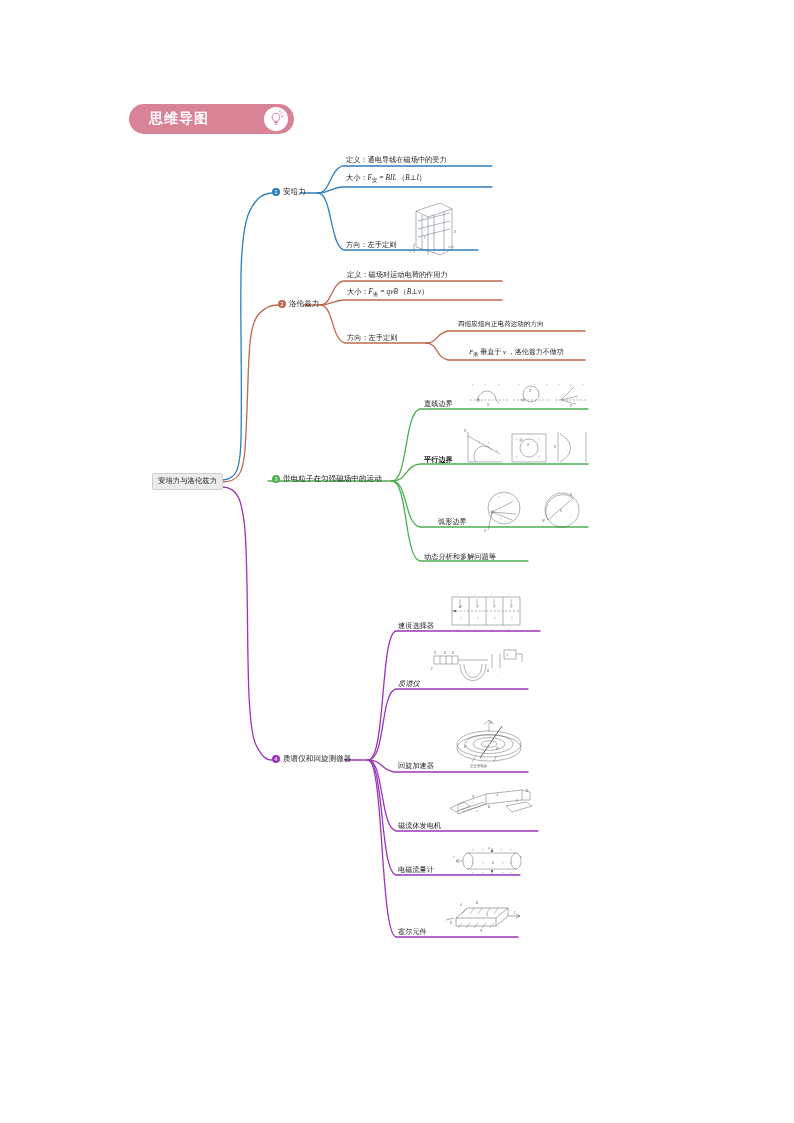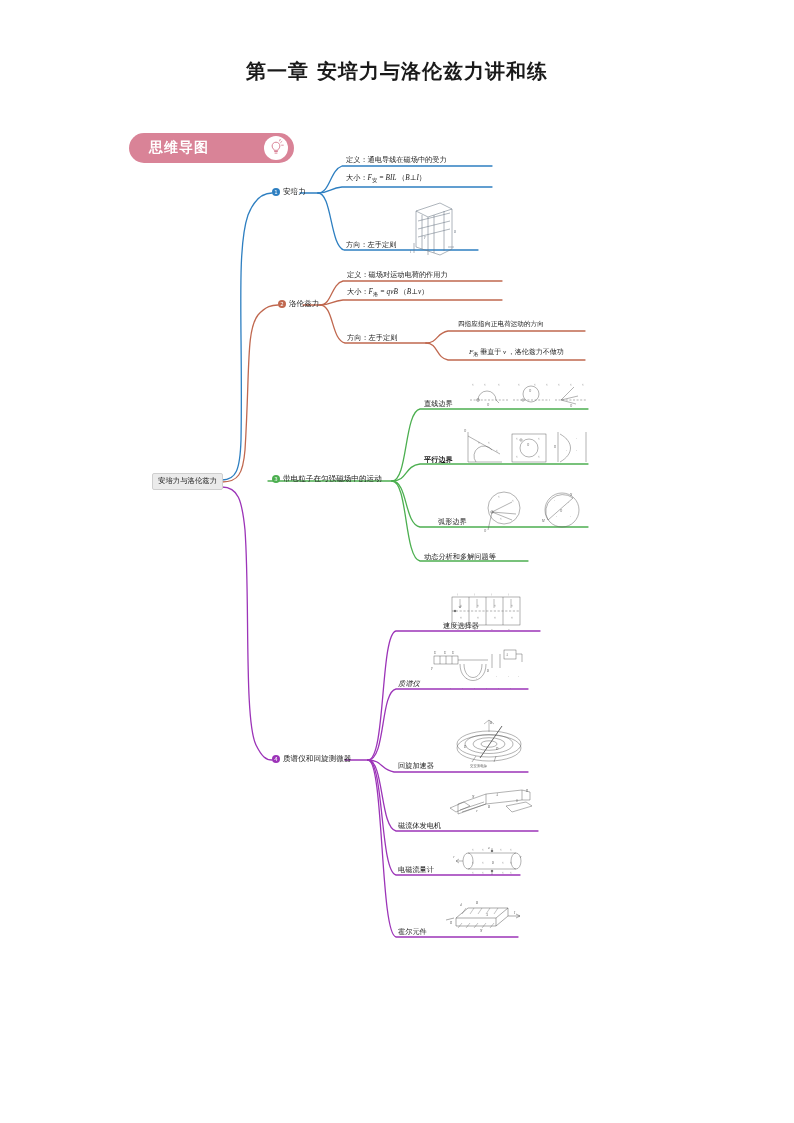--- a/index.html
+++ b/index.html
@@ -21,21 +21,21 @@
     letter-spacing:1px;
     font-family:"DejaVu Sans","Liberation Sans",sans-serif;
   }
 
   
   .badge{
     position:absolute;left:129px;top:104px;
     height:30px;width:165px;
     border-radius:15px;
     background:#d98397;
-    display:flex;align-items:center;margin-top:29px;
+    display:flex;align-items:center;
   }
   .badge-text{
     color:#ffffff;font-size:14px;font-weight:bold;
     margin-left:20px;letter-spacing:1px;
     font-family:"DejaVu Sans","Liberation Sans",sans-serif;
   }
   .badge-bulb{
     position:absolute;right:6px;top:3px;
     width:24px;height:24px;border-radius:50%;
     background:#ffffff;
@@ -90,21 +90,20 @@
 
   
   .ill{position:absolute;}
   .ill svg{display:block;}
 </style>
 </head>
 <body>
 
 <div class="page">
 
-  <div class="title">第一章  安培力与洛伦兹力讲和练</div>
 
   <div class="badge">
     <span class="badge-text">思维导图</span>
     <span class="badge-bulb">
       <svg width="20" height="20" viewBox="0 0 20 20">
         <path d="M10 4.2c-2.2 0-3.9 1.7-3.9 3.8 0 1.5 0.8 2.4 1.4 3.1 0.4 0.5 0.6 0.8 0.6 1.2h3.8c0-0.4 0.2-0.7 0.6-1.2 0.6-0.7 1.4-1.6 1.4-3.1 0-2.1-1.7-3.8-3.9-3.8z" fill="none" stroke="#d98397" stroke-width="1"></path>
         <rect x="8.2" y="13" width="3.6" height="1" fill="#d98397"></rect>
         <rect x="8.6" y="14.6" width="2.8" height="1" fill="#d98397"></rect>
         <path d="M14.6 4.6l1.3-1.2M15.6 7.2h1.7M13.6 2.9l0.6-1.5" stroke="#d98397" stroke-width="0.9" fill="none" stroke-linecap="round"></path>
       </svg>
@@ -305,21 +304,21 @@
         <text x="82" y="22" font-style="italic">O</text>
       </g>
     </svg>
   </div>
 
   <div class="node lvl1" style="left:272px;top:755px;text-align:right;">
     <span class="num c4">4</span>
     <span>质谱仪和回旋测微器</span>
   </div>
 
-  <div class="node lvl2" style="left:398px;top:622px;margin-left:45px;">速度选择器</div>
+  <div class="node lvl2" style="left:398px;top:622px;">速度选择器</div>
   <div class="node lvl2" style="left:398px;top:680px;font-style:italic;">质谱仪</div>
   <div class="node lvl2" style="left:398px;top:762px;">回旋加速器</div>
   <div class="node lvl2" style="left:398px;top:822px;">磁流体发电机</div>
   <div class="node lvl2" style="left:398px;top:866px;">电磁流量计</div>
   <div class="node lvl2" style="left:398px;top:928px;">霍尔元件</div>
 
   <div class="ill" style="left:448px;top:592px;">
     <svg width="76" height="40" viewBox="0 0 76 40">
       <g fill="none" stroke="#555" stroke-width="0.45">
         <rect x="4" y="5" width="68" height="28"></rect>

